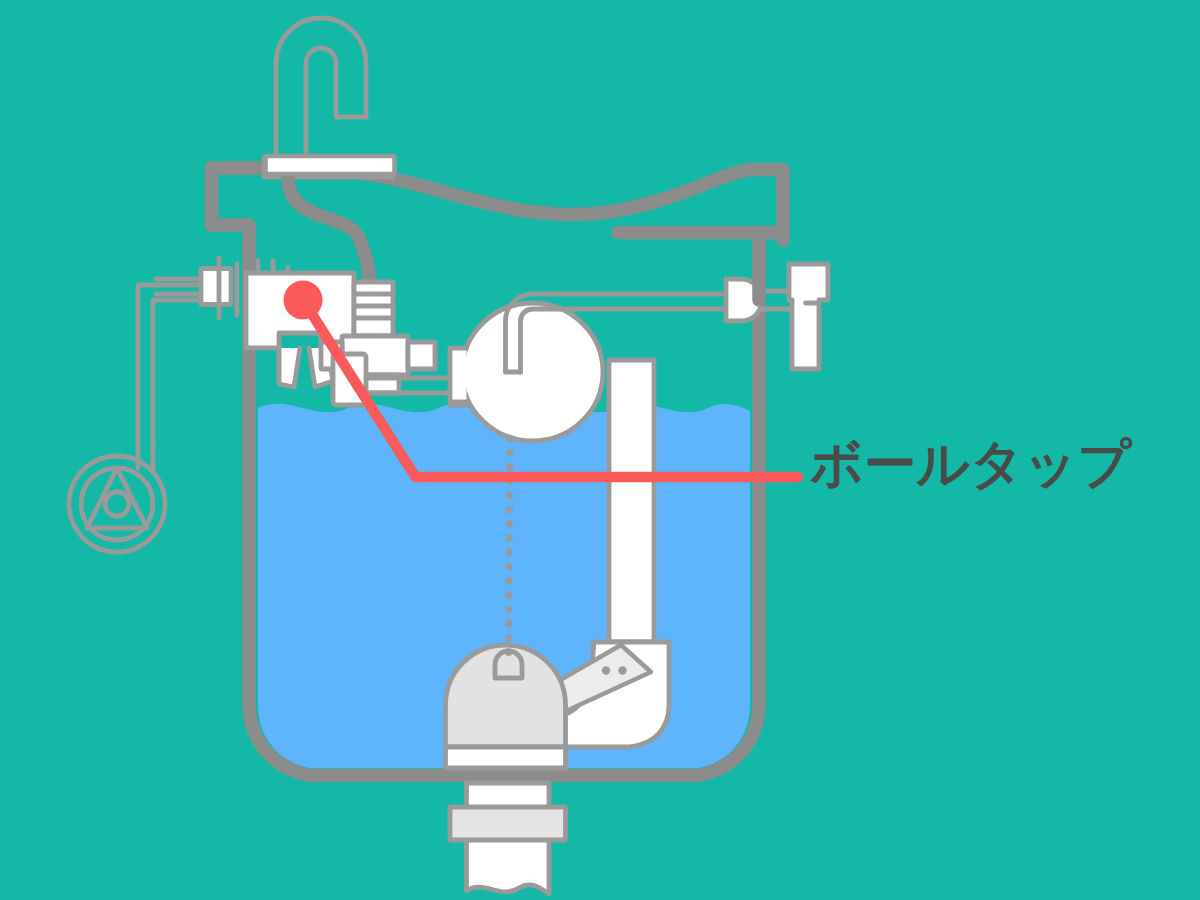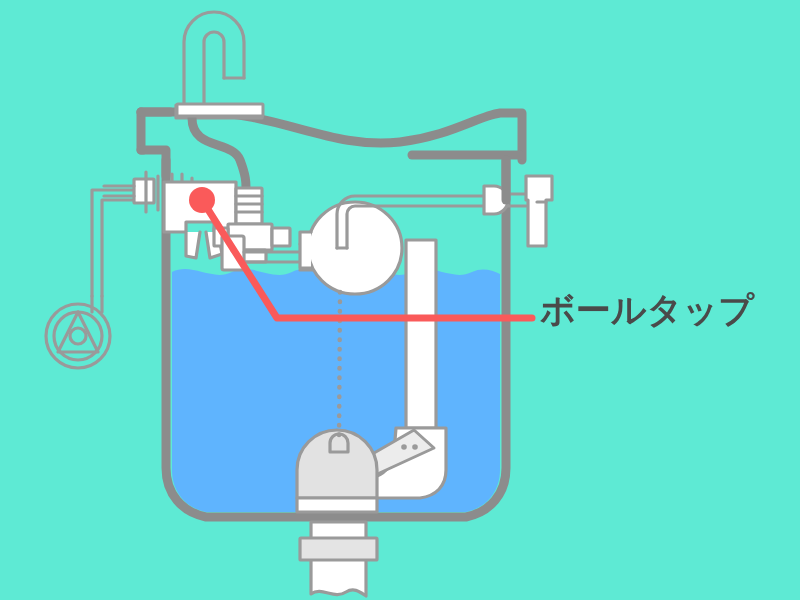--- a/index.html
+++ b/index.html
@@ -10,21 +10,21 @@
   body {
     width: 800px;
     height: 600px;
     overflow: hidden;
     font-family: "DejaVu Sans", sans-serif;
   }
   #stage {
     position: relative;
     width: 800px;
     height: 600px;
-    background: #5eead4;
+    background: #14b8a6;
   }
   #diagram {
     position: absolute;
     left: 0;
     top: 0;
     width: 800px;
     height: 600px;
     display: block;
   }
   .callout-label {

